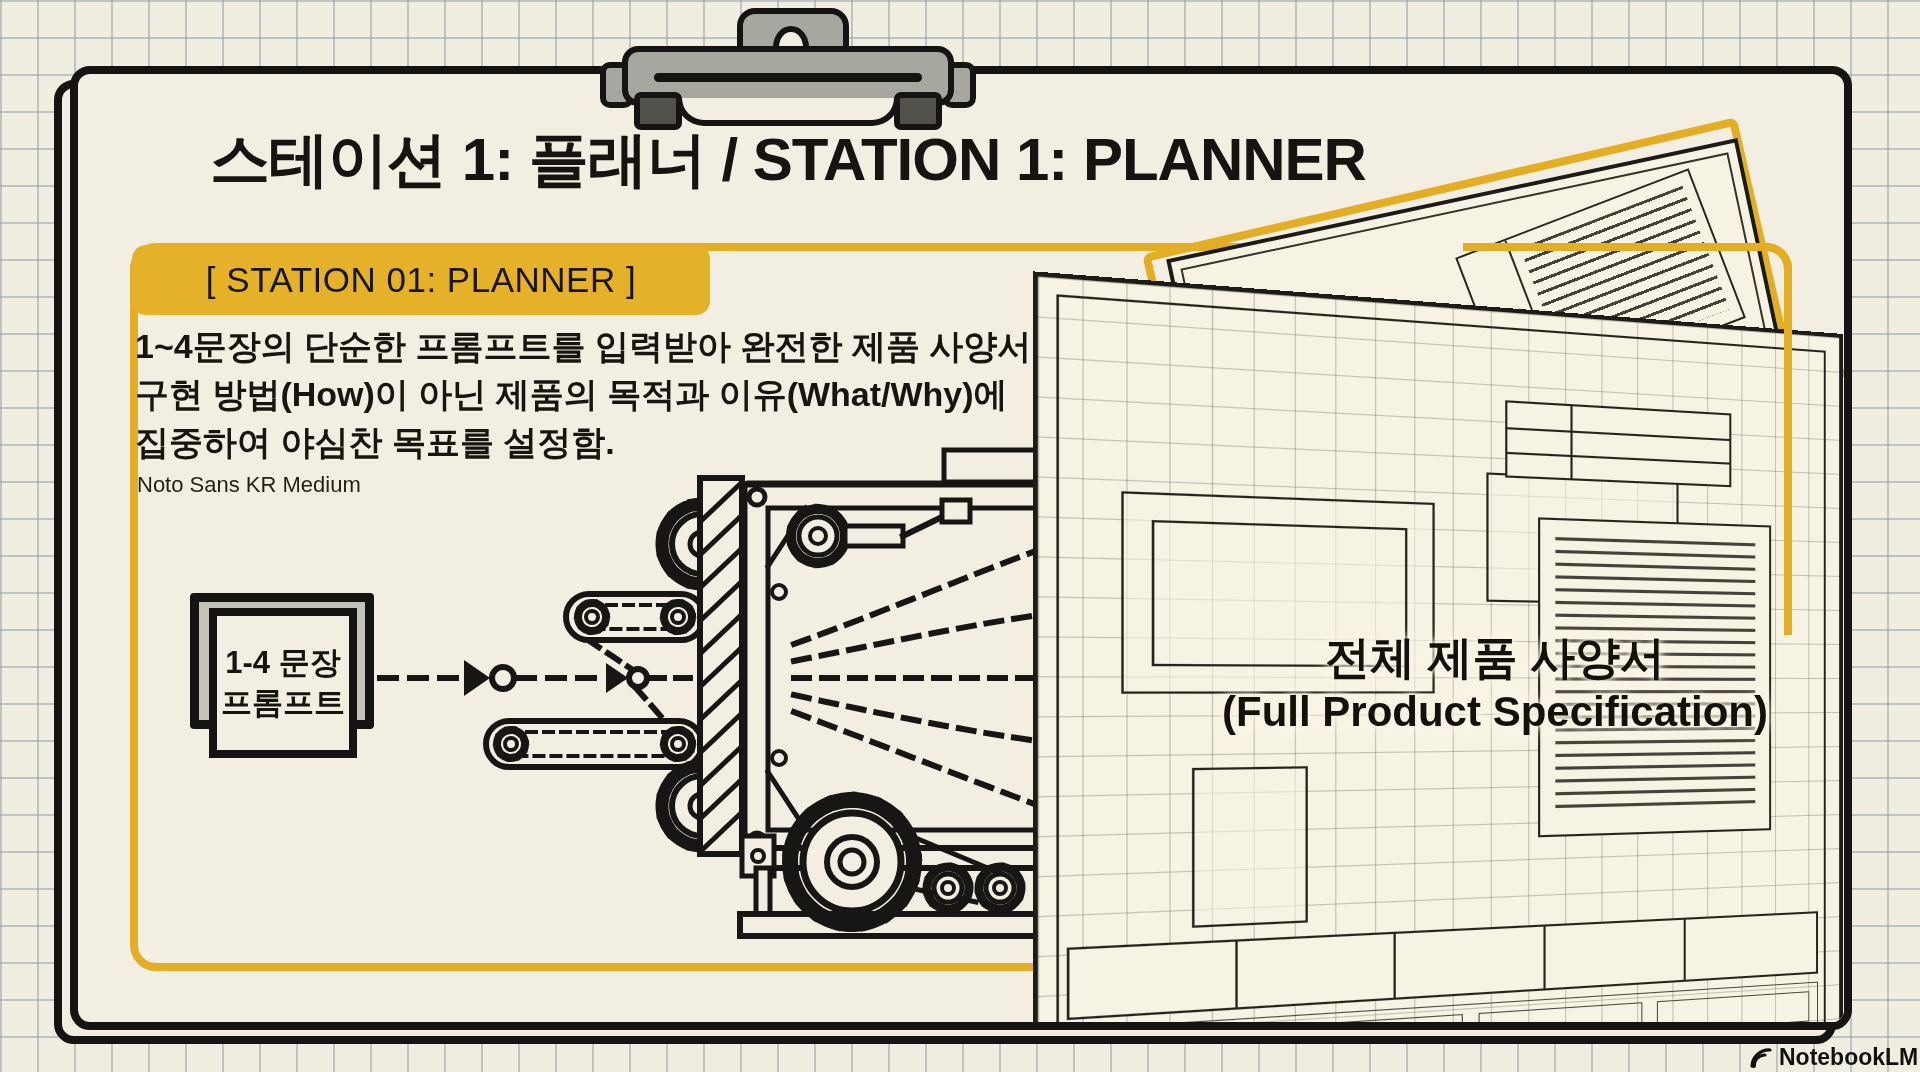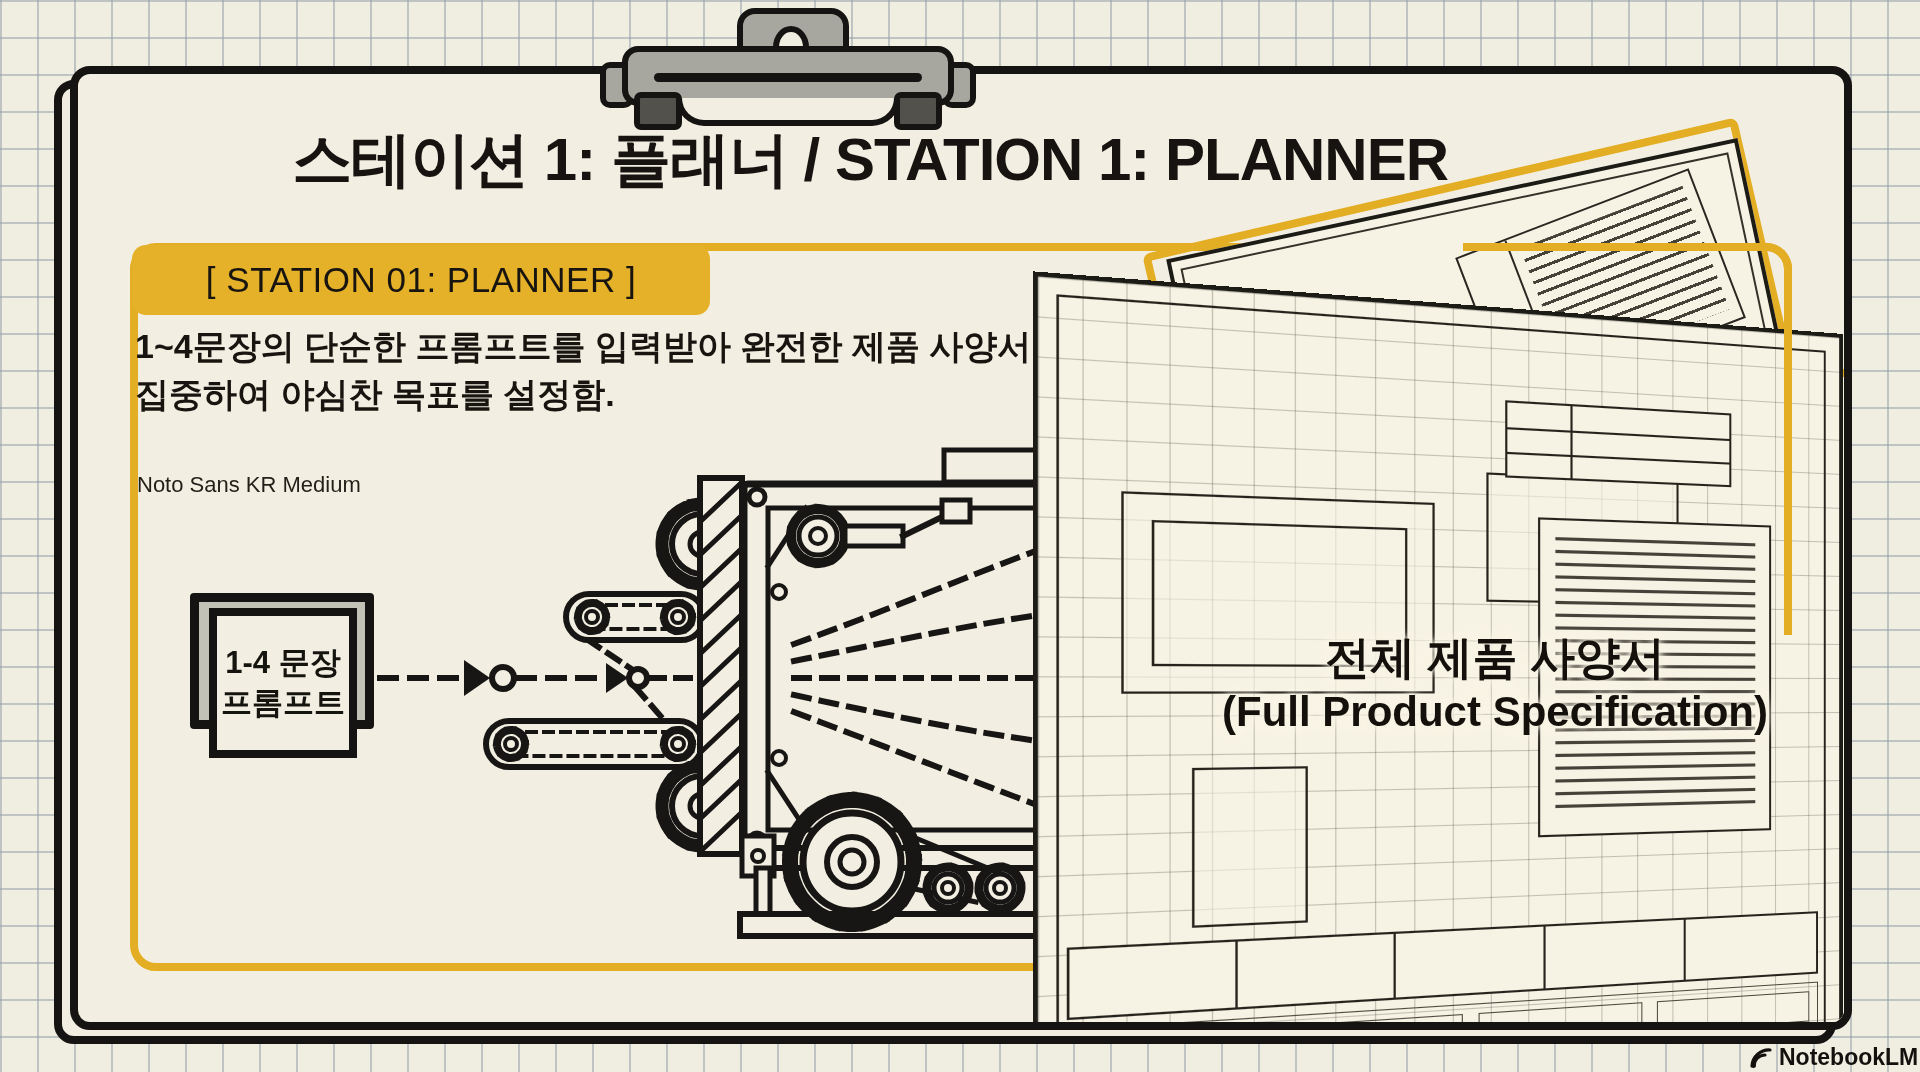--- a/index.html
+++ b/index.html
@@ -35,21 +35,21 @@
     background:#f0eee1; border:6px solid #161412; }
   .clip-hook{ width:34px; height:46px; background:#a7a7a0; border:6px solid #161412; border-radius:10px; }
   .clip-bar{ left:622px; top:46px; width:332px; height:60px;
     background:#a7a7a0; border:6px solid #161412; border-radius:16px; }
   .clip-slot{ left:26px; top:21px; width:268px; height:9px; background:#161412; border-radius:5px; }
   .clip-jaw-block{ width:48px; height:38px; background:#53514b; border:6px solid #161412; border-radius:7px; }
   .clip-jaw{ left:676px; top:98px; width:224px; height:28px; background:#f2efe2;
     border:6px solid #161412; border-top:none; border-radius:0 0 110px 110px; }
 
   
-  .title{ left:70px; top:46px; width:1300px; text-align:right;
+  .title{ left:60px; top:46px; width:1300px; text-align:center;
     font-size:60px; font-weight:800; letter-spacing:-1px; color:#161310; }
 
   
   .ybox{ left:52px; top:169px; width:1662px; height:728px;
     border:8px solid #e3ad24; border-radius:26px; z-index:5; }
   .badge{ left:54px; top:171px; width:578px; height:70px; background:#e5b129;
     border-radius:14px; display:flex; align-items:center; justify-content:center;
     font-size:35px; font-weight:400; letter-spacing:.5px; z-index:6; color:#181510; }
 
   .desc{ left:57px; top:248px; width:1060px; font-size:34px; font-weight:700;
@@ -120,20 +120,21 @@
   <div class="abs card">
 
     <div class="abs title">스테이션 1: 플래너 / STATION 1: PLANNER</div>
 
     <div class="abs ybox"></div>
 
     <div class="abs badge">[ STATION 01: PLANNER ]</div>
 
     <div class="abs desc">
       <div>1~4문장의 단순한 프롬프트를 입력받아 완전한 제품 사양서로 변환함.</div>
+      <div>구현 방법(How)이 아닌 제품의 목적과 이유(What/Why)에</div>
       <div>집중하여 야심찬 목표를 설정함.</div>
     </div>
     <div class="abs font-note">Noto Sans KR Medium</div>
 
     <div class="abs input-box">
       <div class="abs input-inner">
         <div>1-4 문장</div>
         <div>프롬프트</div>
       </div>
     </div>

